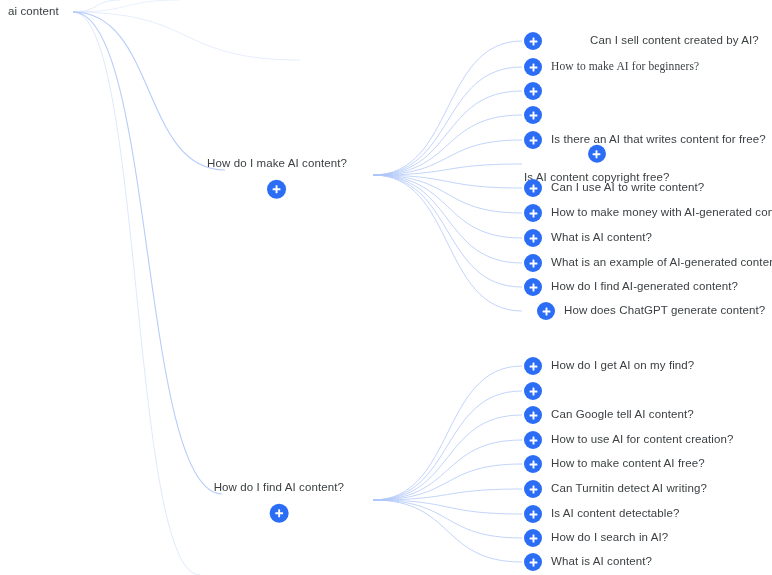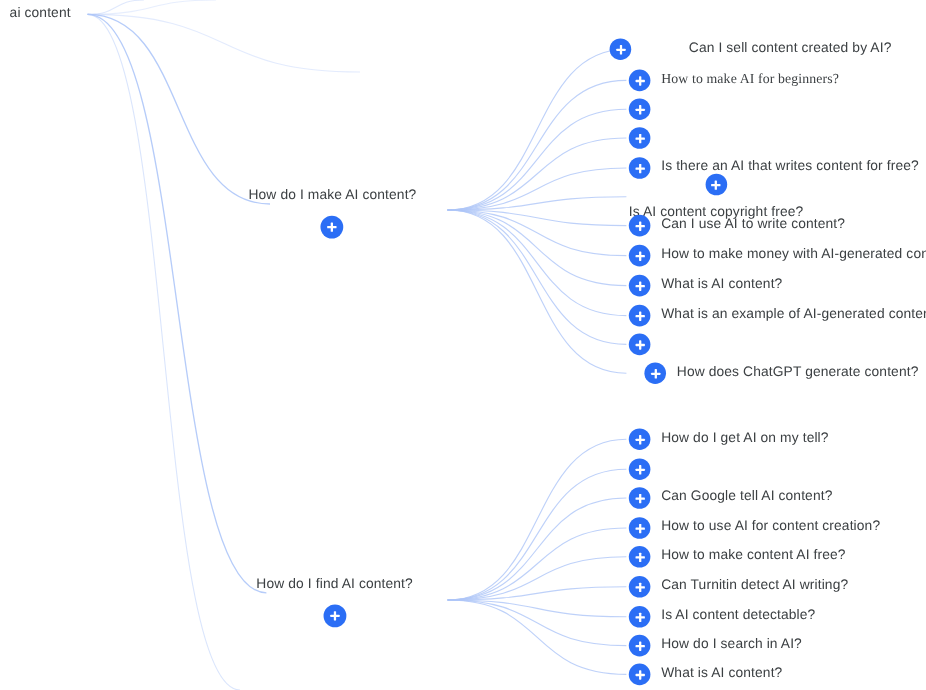--- a/index.html
+++ b/index.html
@@ -128,21 +128,21 @@
       </div>
       <div class="node branch-node" style="left: 347px; top: 178px;">
         <span class="branch-label">How do I make AI content?</span>
         <span class="plus-btn big">
           <svg width="11" height="11" viewBox="0 0 11 11" aria-hidden="true">
             <rect x="4.55" y="1.6" width="1.9" height="7.8" rx="0.5" fill="#ffffff"></rect>
             <rect x="1.6" y="4.55" width="7.8" height="1.9" rx="0.5" fill="#ffffff"></rect>
           </svg>
         </span>
       </div>
-      <div class="node leaf-node" style="left: 508px; top: 41px; gap: 48px;">
+      <div class="node leaf-node" style="left: 524px; top: 41px; gap: 48px;">
         <span class="plus-btn">
           <svg width="11" height="11" viewBox="0 0 11 11" aria-hidden="true">
             <rect x="4.55" y="1.6" width="1.9" height="7.8" rx="0.5" fill="#ffffff"></rect>
             <rect x="1.6" y="4.55" width="7.8" height="1.9" rx="0.5" fill="#ffffff"></rect>
           </svg>
         </span>
         <span class="leaf-label">Can I sell content created by AI?</span>
       </div>
       <div class="node leaf-node" style="left: 524px; top: 67px; font-family: Liberation Serif, serif;">
         <span class="plus-btn">
@@ -223,20 +223,21 @@
         </span>
         <span class="leaf-label">What is an example of AI-generated content?</span>
       </div>
       <div class="node leaf-node" style="left: 524px; top: 287px;">
         <span class="plus-btn">
           <svg width="11" height="11" viewBox="0 0 11 11" aria-hidden="true">
             <rect x="4.55" y="1.6" width="1.9" height="7.8" rx="0.5" fill="#ffffff"></rect>
             <rect x="1.6" y="4.55" width="7.8" height="1.9" rx="0.5" fill="#ffffff"></rect>
           </svg>
         </span>
+        <span class="leaf-label">How do I find AI-generated content?</span>
       </div>
       <div class="node leaf-node" style="left: 537px; top: 311px;">
         <span class="plus-btn">
           <svg width="11" height="11" viewBox="0 0 11 11" aria-hidden="true">
             <rect x="4.55" y="1.6" width="1.9" height="7.8" rx="0.5" fill="#ffffff"></rect>
             <rect x="1.6" y="4.55" width="7.8" height="1.9" rx="0.5" fill="#ffffff"></rect>
           </svg>
         </span>
         <span class="leaf-label">How does ChatGPT generate content?</span>
       </div>
@@ -249,21 +250,21 @@
           </svg>
         </span>
       </div>
       <div class="node leaf-node" style="left: 524px; top: 366px;">
         <span class="plus-btn">
           <svg width="11" height="11" viewBox="0 0 11 11" aria-hidden="true">
             <rect x="4.55" y="1.6" width="1.9" height="7.8" rx="0.5" fill="#ffffff"></rect>
             <rect x="1.6" y="4.55" width="7.8" height="1.9" rx="0.5" fill="#ffffff"></rect>
           </svg>
         </span>
-        <span class="leaf-label">How do I get AI on my tell?</span>
+        <span class="leaf-label">How do I get AI on my find?</span>
       </div>
       <div class="node leaf-node" style="left: 524px; top: 391px;">
         <span class="plus-btn">
           <svg width="11" height="11" viewBox="0 0 11 11" aria-hidden="true">
             <rect x="4.55" y="1.6" width="1.9" height="7.8" rx="0.5" fill="#ffffff"></rect>
             <rect x="1.6" y="4.55" width="7.8" height="1.9" rx="0.5" fill="#ffffff"></rect>
           </svg>
         </span>
       </div>
       <div class="node leaf-node" style="left: 524px; top: 415px;">

